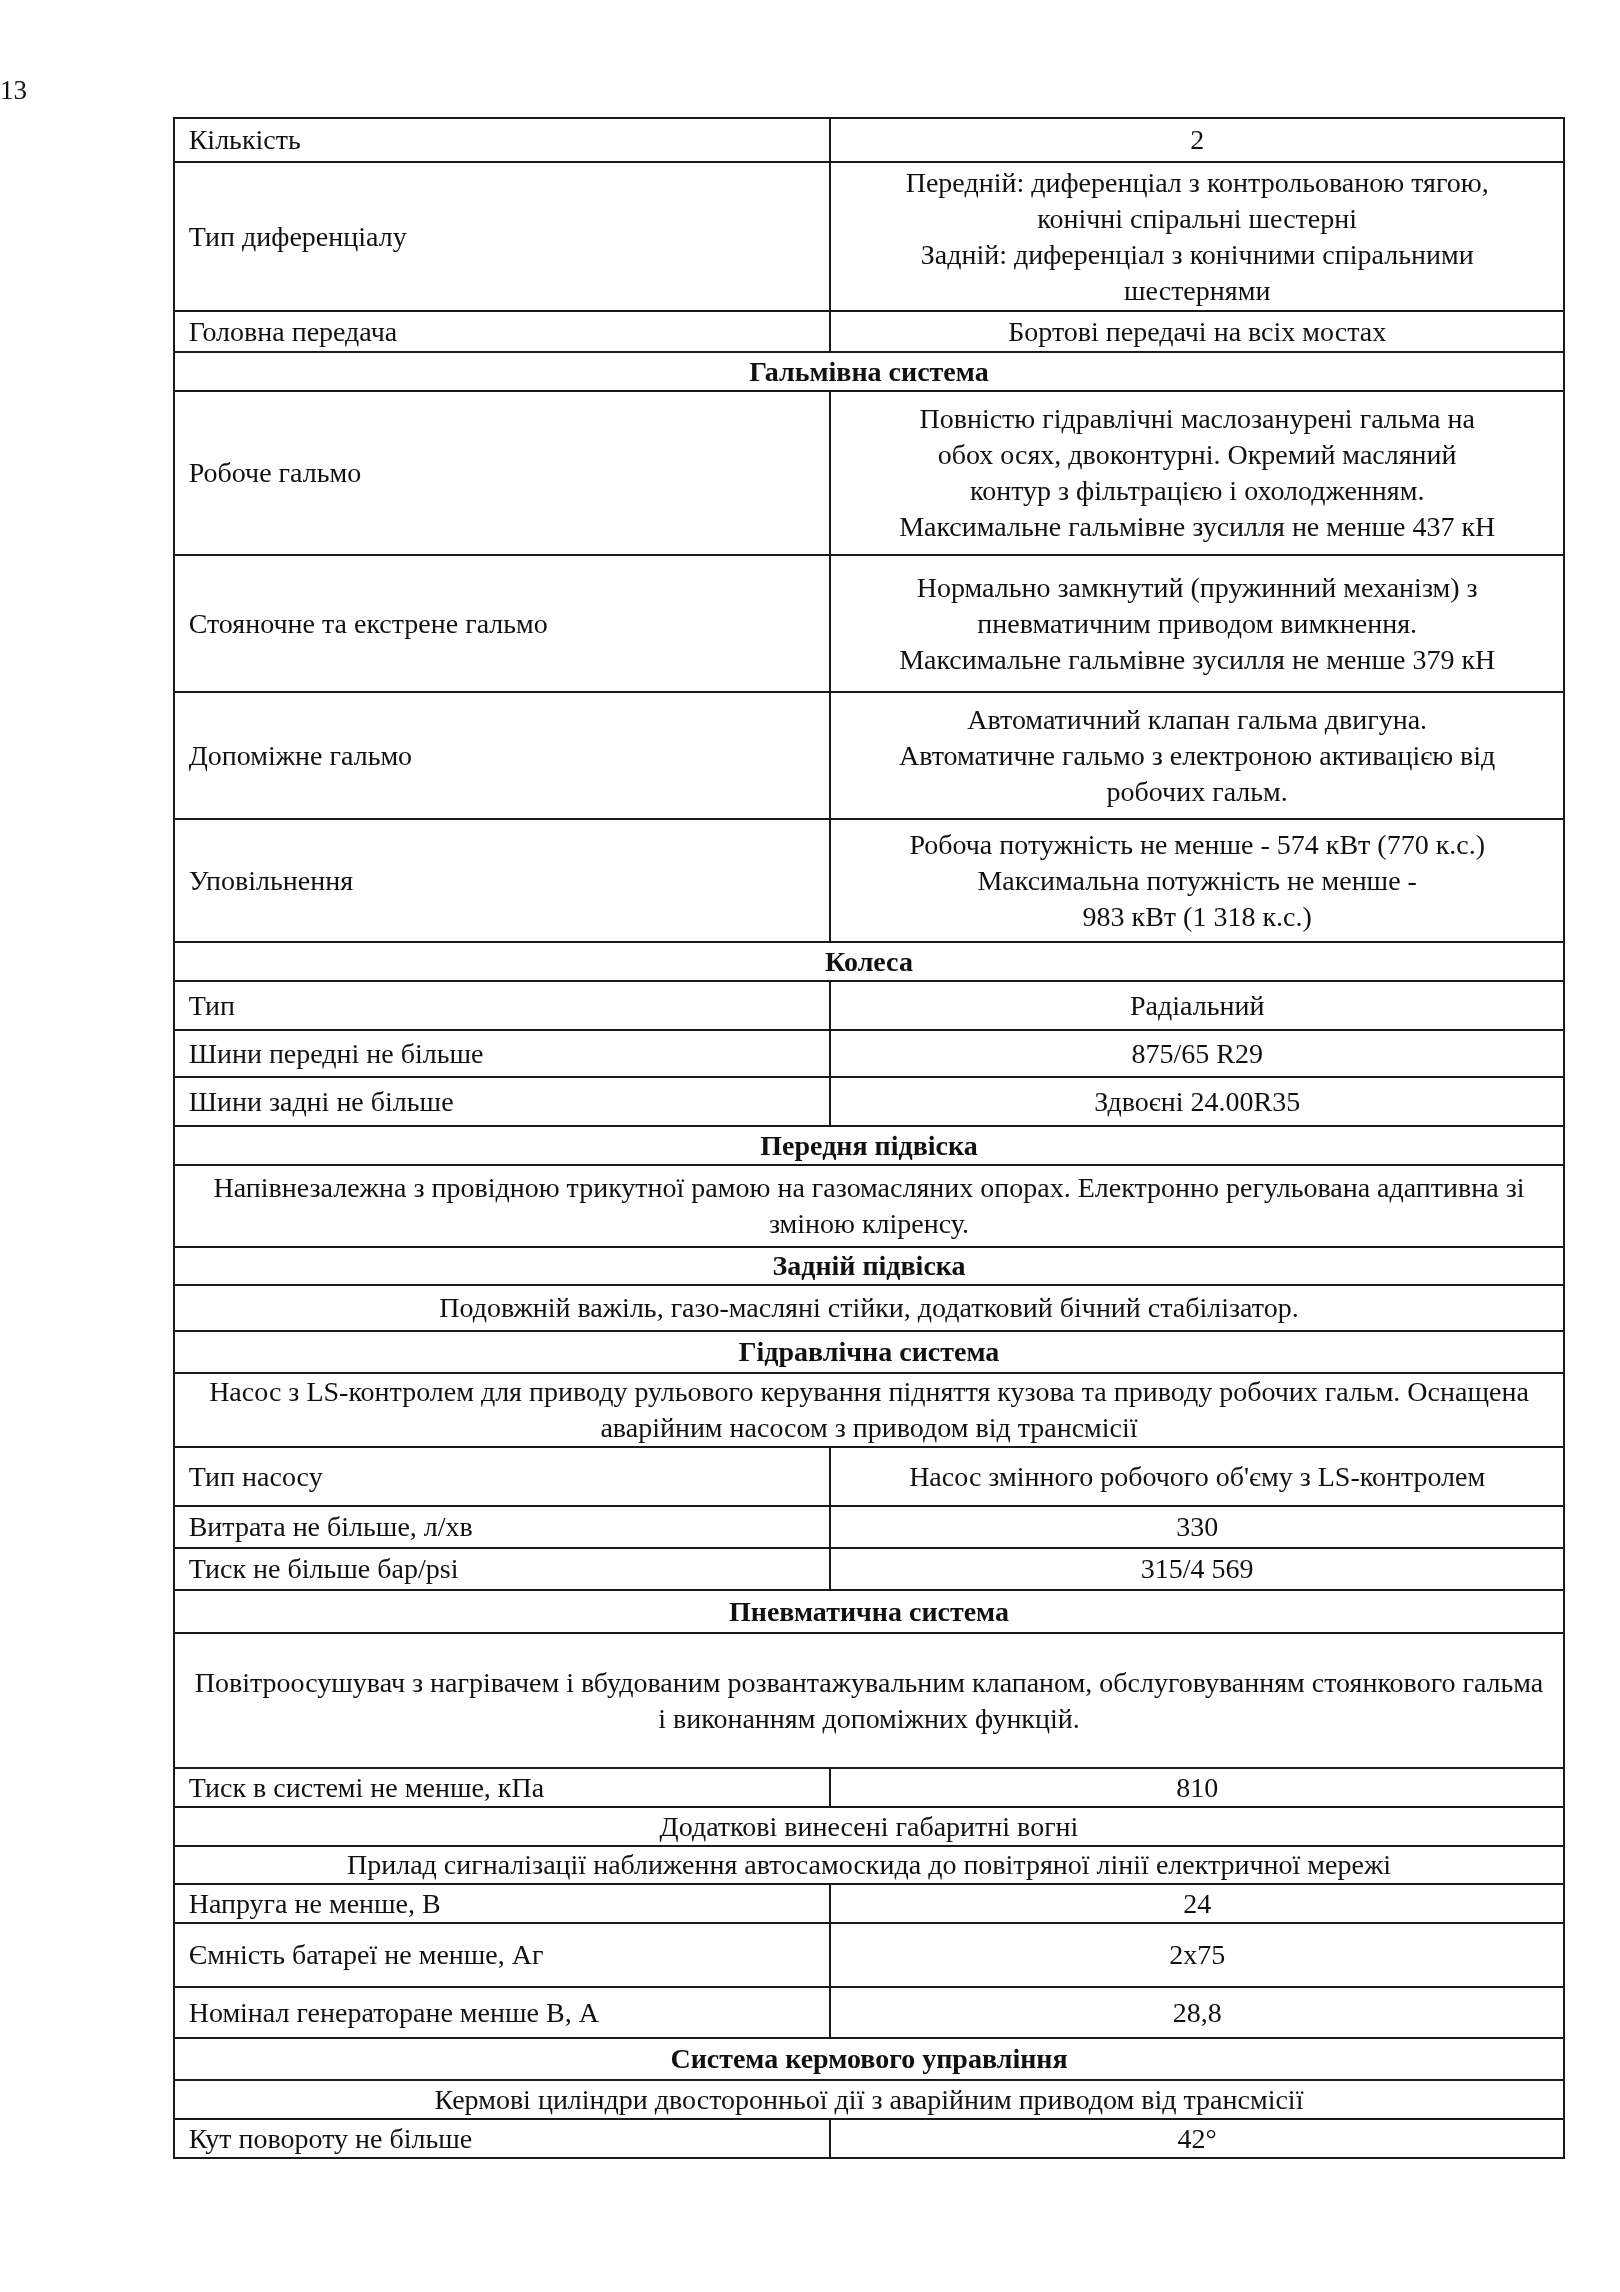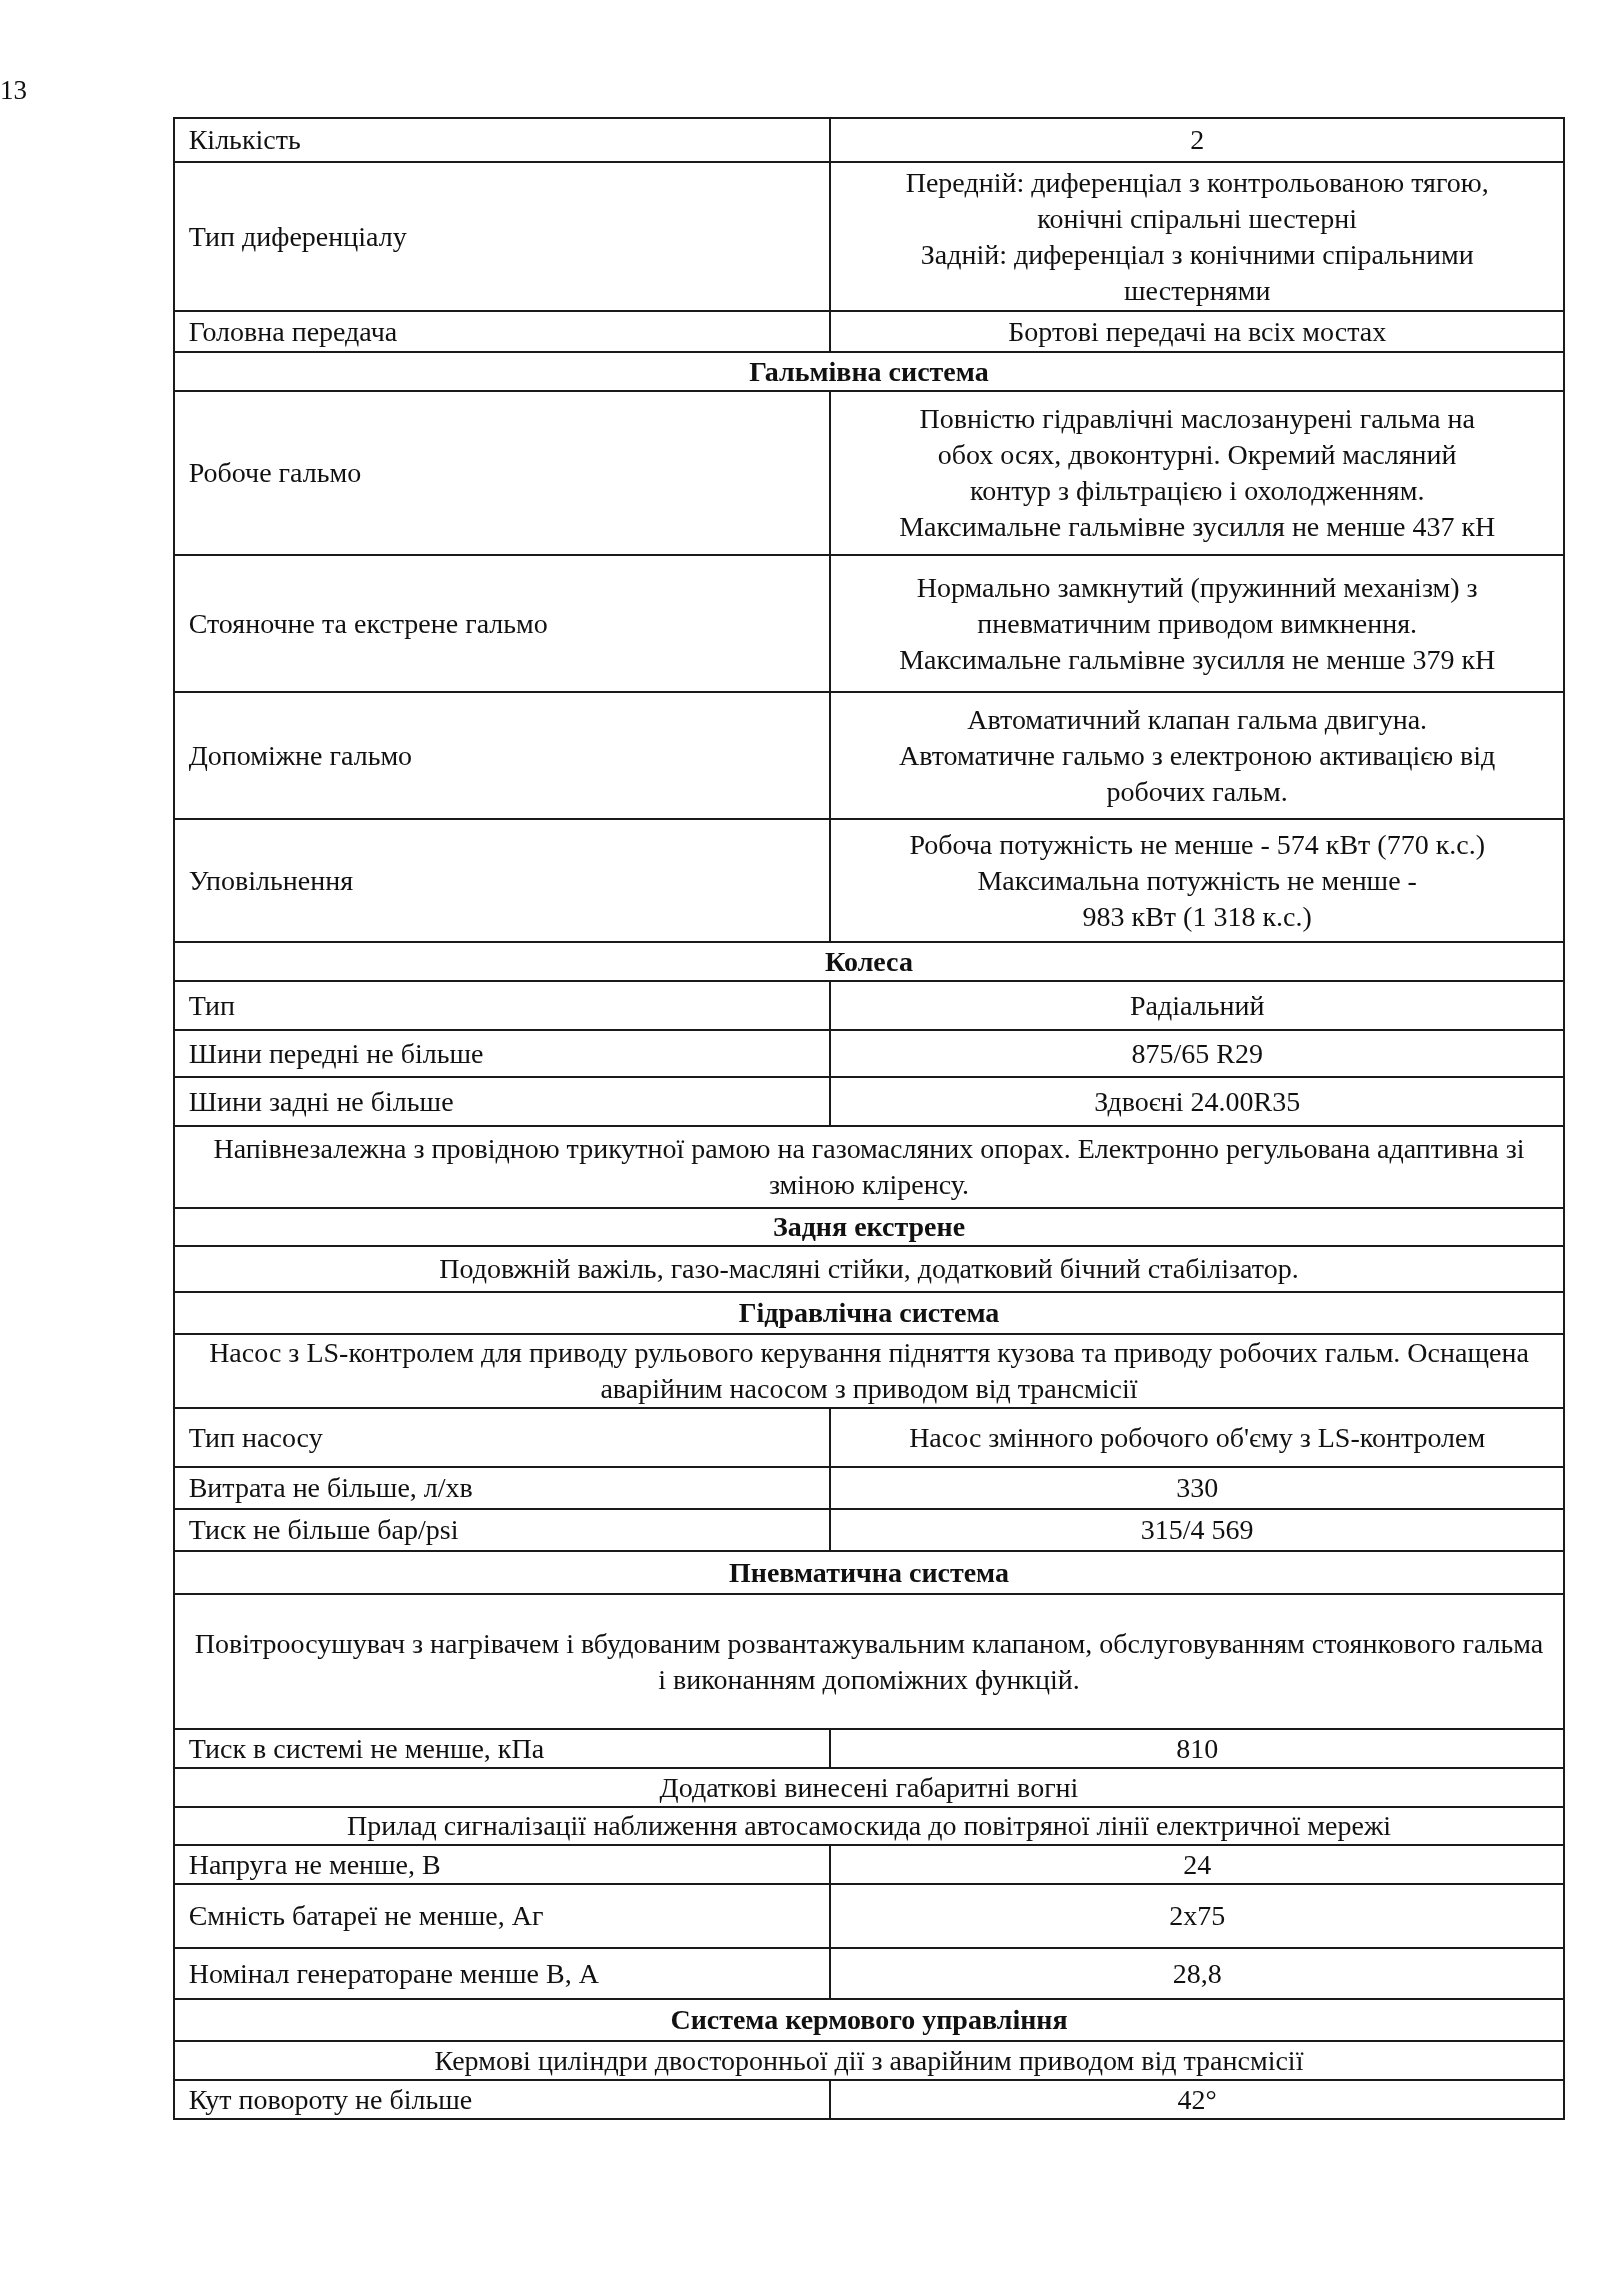--- a/index.html
+++ b/index.html
@@ -119,26 +119,29 @@
     </tr>
     <tr style="height:47px">
       <td class="label">Шини передні не більше</td>
       <td class="value">875/65 R29</td>
     </tr>
     <tr style="height:49px">
       <td class="label">Шини задні не більше</td>
       <td class="value">Здвоєні 24.00R35</td>
     </tr>
 
+    <tr style="height:39px">
+      <td class="section" colspan="2">Передня підвіска</td>
+    </tr>
     <tr style="height:82px">
       <td class="full" colspan="2">Напівнезалежна з провідною трикутної рамою на газомасляних опорах. Електронно регульована адаптивна зі зміною кліренсу.</td>
     </tr>
 
     <tr style="height:32px">
-      <td class="section" colspan="2">Задня екстрене</td>
+      <td class="section" colspan="2">Задній підвіска</td>
     </tr>
     <tr style="height:46px">
       <td class="full" colspan="2">Подовжній важіль, газо-масляні стійки, додатковий бічний стабілізатор.</td>
     </tr>
 
     <tr style="height:42px">
       <td class="section" colspan="2">Гідравлічна система</td>
     </tr>
     <tr style="height:71px">
       <td class="full" colspan="2">Насос з LS-контролем для приводу рульового керування підняття кузова та приводу робочих гальм. Оснащена аварійним насосом з приводом від трансмісії</td>

